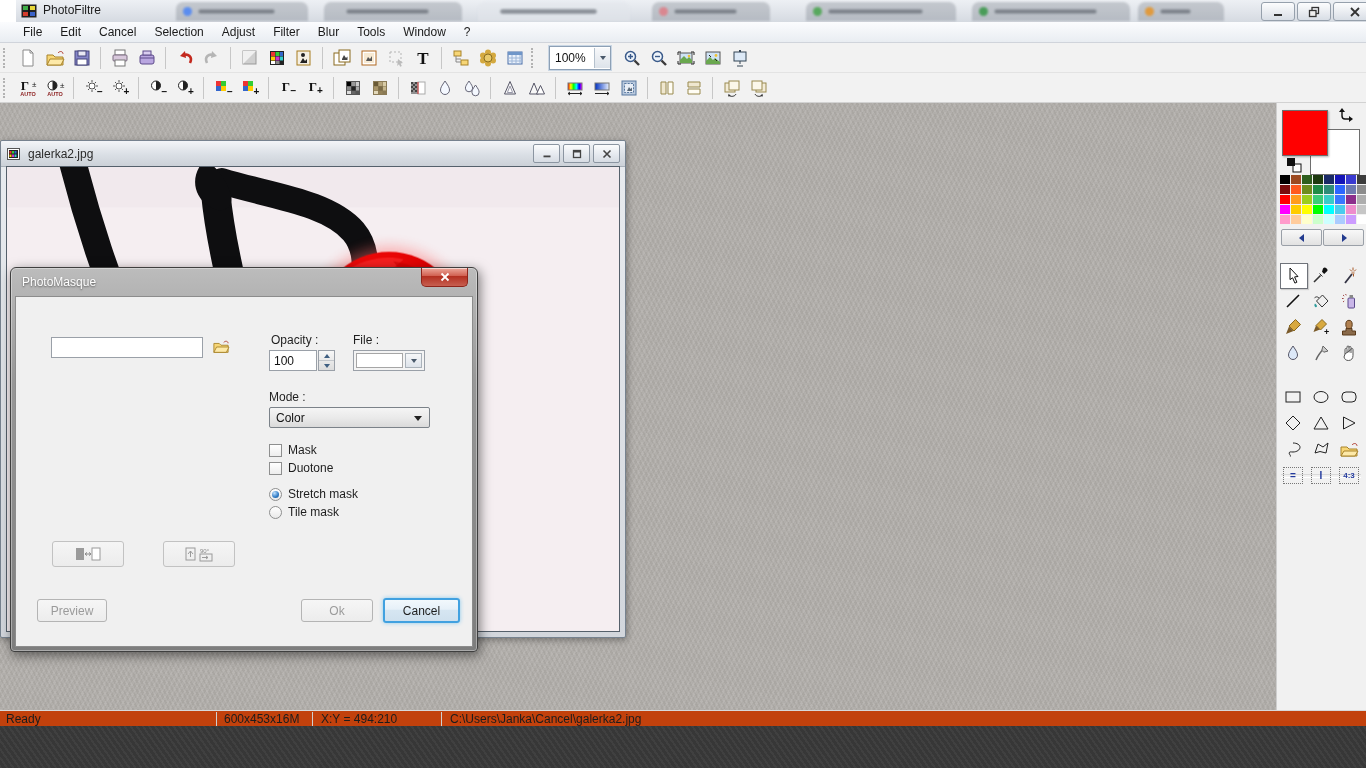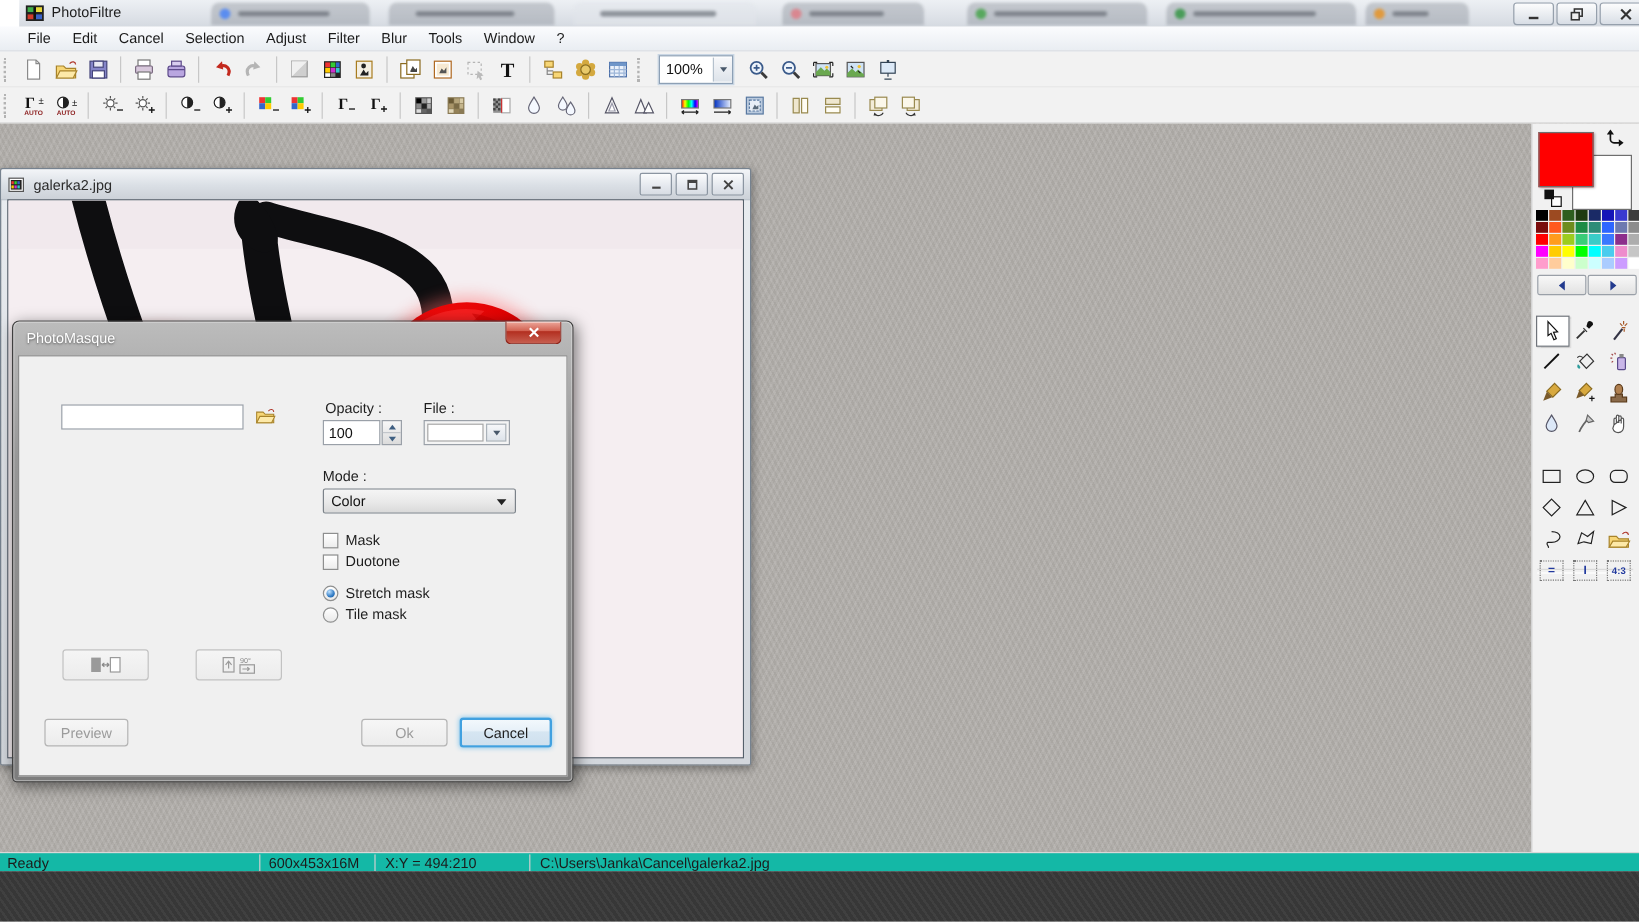--- a/index.html
+++ b/index.html
@@ -42,21 +42,21 @@
   .zc-btn{width:15px;height:20px;border-left:1px solid #b5c1cd;
     background:linear-gradient(#f7f8fa,#dde3ea);display:flex;align-items:center;justify-content:center;}
   .dda{width:0;height:0;border-left:3.5px solid transparent;border-right:3.5px solid transparent;border-top:4px solid #49596b;}
 
   
   .workspace{position:absolute;left:0;top:103px;width:1366px;height:607px;background:#b1aeaa;
     background-image:repeating-linear-gradient(63deg,rgba(255,255,255,.055) 0 2px,rgba(112,108,102,.05) 2px 4px),
       repeating-linear-gradient(-63deg,rgba(255,255,255,.045) 0 2px,rgba(95,92,88,.05) 2px 5px);}
 
   
-  .statusbar{position:absolute;left:0;top:710px;width:1366px;height:16px;background:#14b8a6;
+  .statusbar{position:absolute;left:0;top:710px;width:1366px;height:16px;background:#c2410c;
     border-top:1px solid #d8d8d8;display:flex;align-items:center;color:#1c1c1c;box-sizing:border-box;justify-content:center;}
   .st{height:14px;line-height:14px;white-space:nowrap;overflow:hidden;}
   .st1{width:210px;padding-left:6px;}
   .st2{width:88px;border-left:1px solid #cfcfcf;padding-left:7px;}
   .st3{width:120px;border-left:1px solid #cfcfcf;padding-left:8px;}
   .st4{flex:1;border-left:1px solid #cfcfcf;padding-left:8px;}
   .darkstrip{position:absolute;left:0;top:726px;width:1366px;height:42px;background:#3a3a3a;
     background-image:repeating-linear-gradient(55deg,rgba(255,255,255,.03) 0 2px,rgba(0,0,0,.05) 2px 5px);}
 
   

